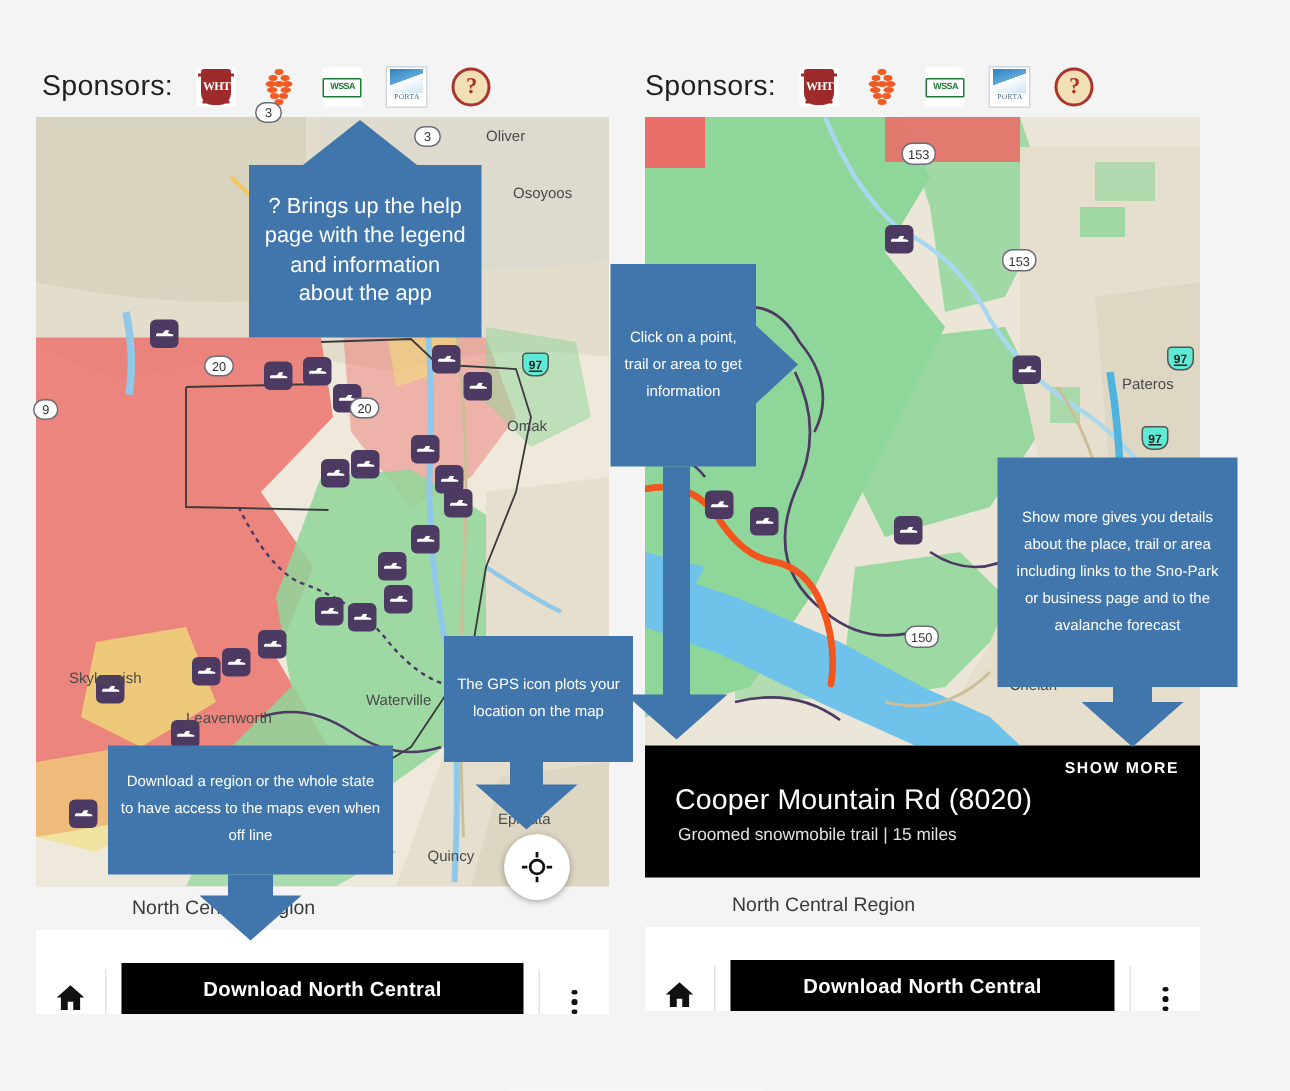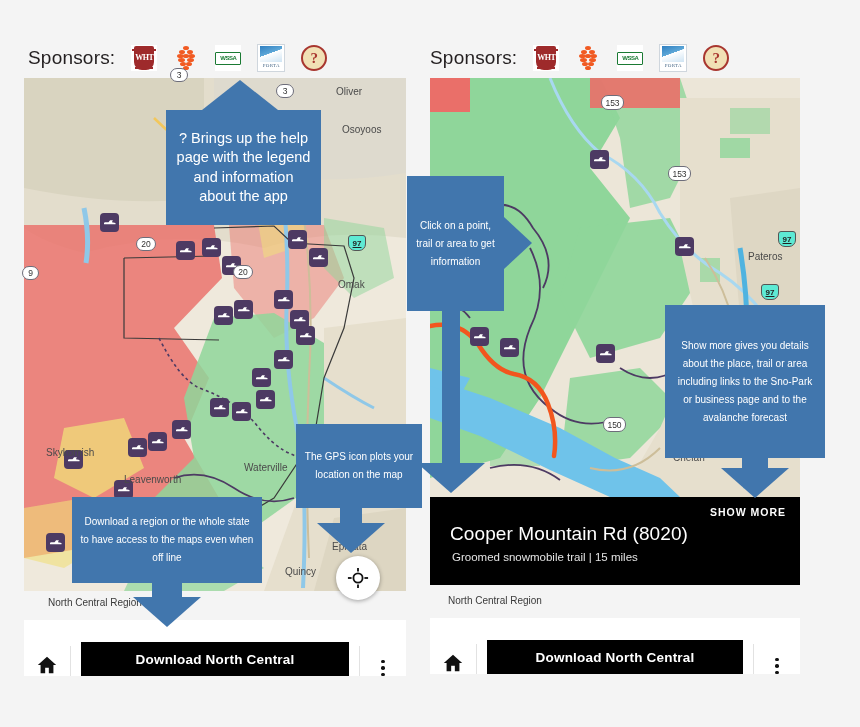--- a/index.html
+++ b/index.html
@@ -44,21 +44,21 @@
 
   
   .sp-help{border-radius:50%;background:#f1e0b5;border:2px solid #a8362f;
     display:flex;align-items:center;justify-content:center;cursor:pointer;box-sizing:border-box;}
   .sp-help span{font-size:15px;font-weight:bold;color:#a8362f;line-height:1;font-family:"Liberation Serif",serif;}
 
   
   .map{position:absolute;overflow:hidden;background:#e8e2d5;}
   .map-canvas{position:absolute;inset:0;}
 
-  .region-label{position:absolute;font-size:10px;color:#3a3a3a;}
+  .region-label{position:absolute;font-size:13px;color:#3a3a3a;margin-left:40px;}
 
   .appbar{position:absolute;background:#ffffff;display:flex;align-items:flex-end;}
   .appbar .divider{width:1px;height:30px;background:#e2e2e2;}
   .home-ico{width:46px;display:flex;align-items:center;justify-content:center;cursor:pointer;}
   .dl-btn{flex:1;margin:0 10px;height:34px;background:#000;color:#fff;font-size:13.5px;font-weight:bold;
     display:flex;align-items:center;justify-content:center;cursor:pointer;letter-spacing:.2px;}
   .kebab{width:46px;display:flex;flex-direction:column;align-items:center;justify-content:center;gap:3px;cursor:pointer;}
   .kebab i{width:3.5px;height:3.5px;border-radius:50%;background:#111;display:block;}
 
   
@@ -190,21 +190,21 @@
     <div class="snow" style="left:232px;top:312px"></div>
     <div class="snow" style="left:148px;top:342px"></div>
     <div class="snow" style="left:124px;top:354px"></div>
     <div class="snow" style="left:104px;top:360px"></div>
     <div class="snow" style="left:40px;top:372px"></div>
     <div class="snow" style="left:90px;top:402px"></div>
     <div class="snow" style="left:22px;top:455px"></div>
     <div class="snow" style="left:64px;top:472px"></div>
   </div>
 
-  <div class="town" style="left:336px;top:86px">Oliver</div>
+  <div class="town" style="left:324px;top:86px">Oliver</div>
   <div class="town" style="left:342px;top:124px">Osoyoos</div>
   <div class="town" style="left:338px;top:279px">Omak</div>
   <div class="town" style="left:46px;top:447px">Skykomish</div>
   <div class="town" style="left:124px;top:474px">Leavenworth</div>
   <div class="town" style="left:244px;top:462px">Waterville</div>
   <div class="town" style="left:332px;top:541px">Ephrata</div>
   <div class="town" style="left:285px;top:566px">Quincy</div>
 
   <div class="shield" style="left:170px;top:68px;width:16px;height:12px">3</div>
   <div class="shield" style="left:276px;top:84px;width:16px;height:12px">3</div>

